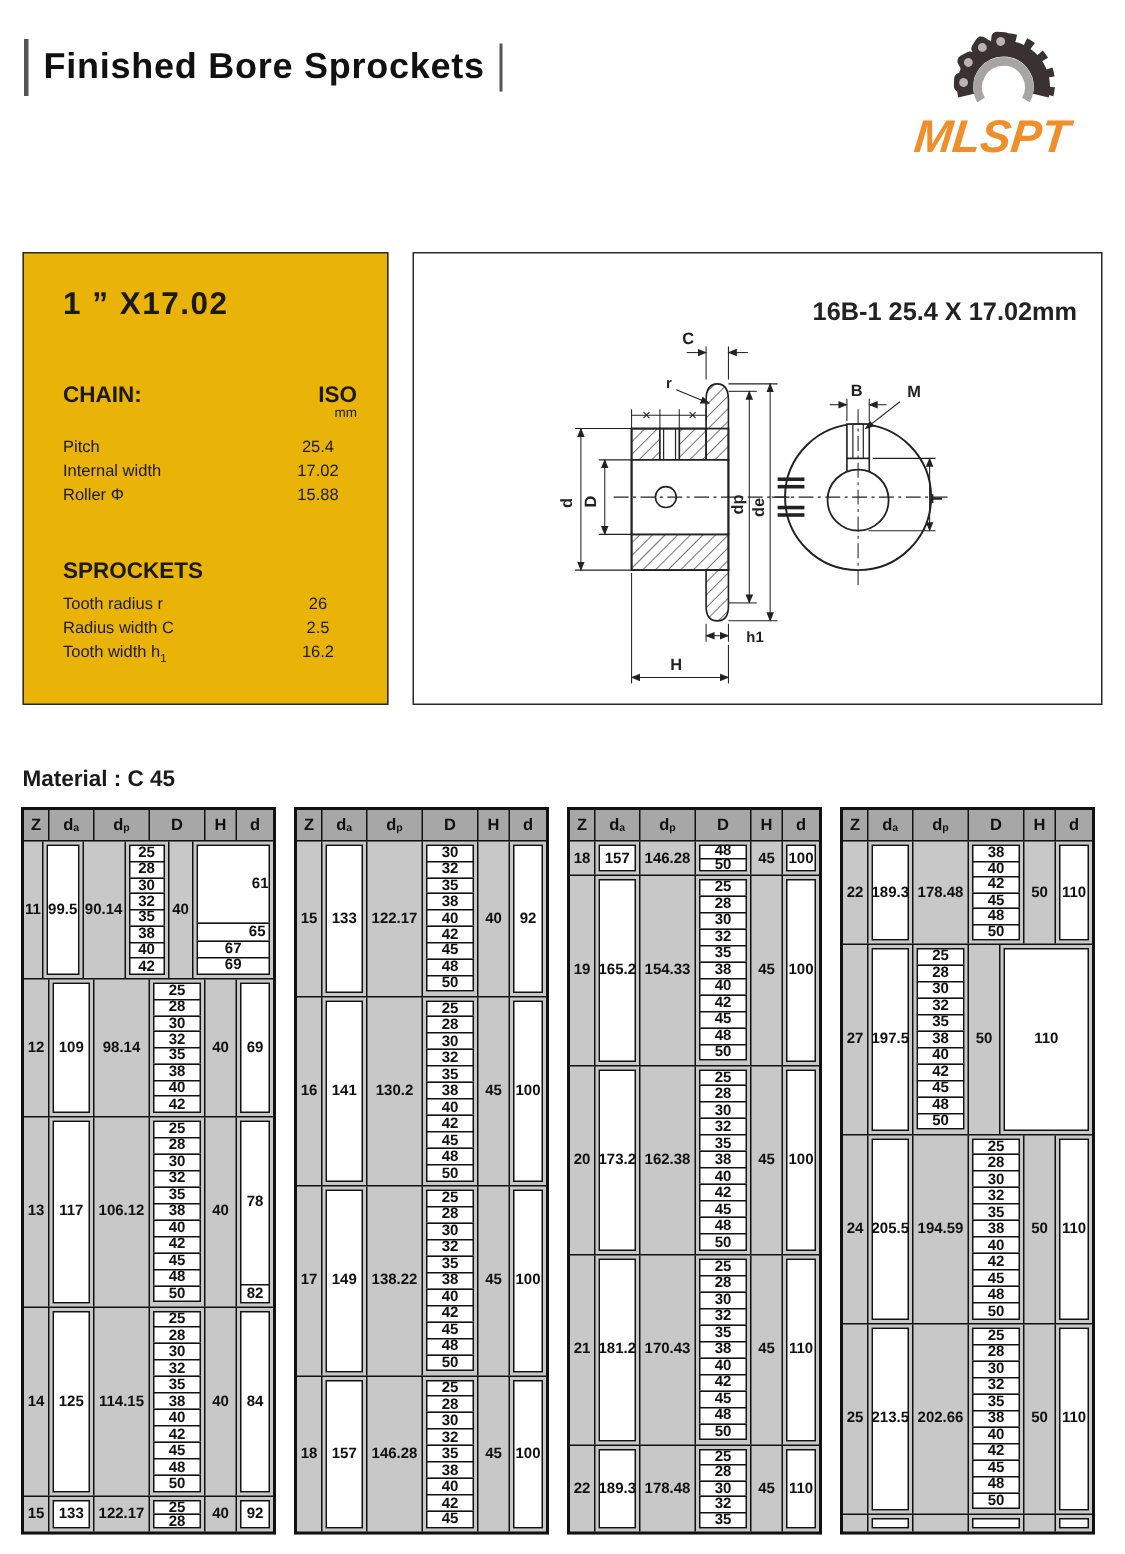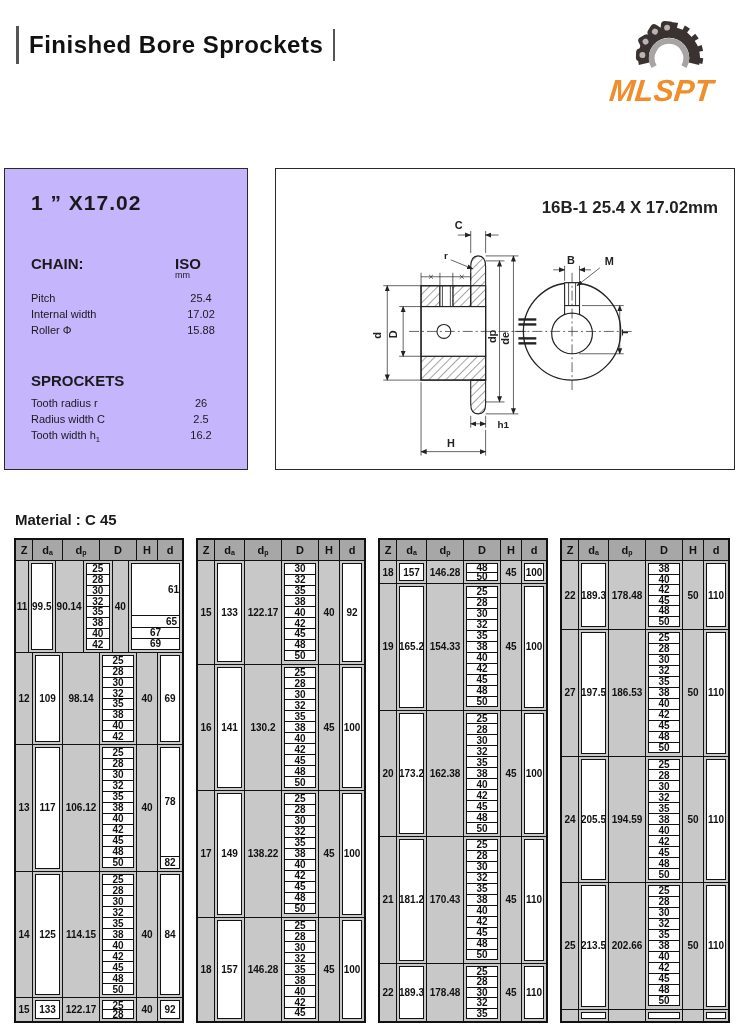--- a/index.html
+++ b/index.html
@@ -8,26 +8,26 @@
 
   
   .title-wrap { position:absolute; left:16px; top:26px; display:flex; align-items:center; gap:10px;justify-content:flex-end; }
   .vbar { background:#555; }
   .vbar.left  { width:3px; height:38px; }
   .vbar.right { width:2px; height:32px; }
   .page-title { font-size:24px; font-weight:bold; letter-spacing:.5px; color:#111; }
   .logo { position:absolute; right:18px; top:18px; width:128px; height:90px; }
 
   
-  .spec-box { position:absolute; left:4px; top:168px; width:244px; height:302px;
-              border:1.5px solid #2a2a2a; background:#c4b5fd; padding:22px 20px 0 26px; }
+  .spec-box { position:absolute; left:15px; top:168px; width:244px; height:302px;
+              border:1.5px solid #2a2a2a; background:#eab308; padding:22px 20px 0 26px; }
   .spec-title { font-size:21px; font-weight:bold; letter-spacing:1px; }
   .spec-head-row { display:flex; justify-content:space-between; align-items:flex-start; margin-top:40px; }
   .chain-label { font-size:15px; font-weight:bold; }
-  .iso-block { text-align:left; width:52px; }
+  .iso-block { text-align:right; width:52px; }
   .iso-label { font-size:15px; font-weight:bold; }
   .iso-sub { font-size:9px; margin-top:-2px; }
   .spec-rows { margin-top:10px; }
   .spec-row { display:flex; justify-content:space-between; font-size:11px; line-height:16px; }
   .spec-row .val { width:52px; text-align:center; }
   .sprockets-label { font-size:15px; font-weight:bold; margin-top:34px; margin-bottom:6px; }
   sub { font-size:70%; }
 
   .drawing-box { position:absolute; left:275px; top:168px; width:460px; height:302px;
                  border:1.5px solid #2a2a2a; background:#fff; }
@@ -687,21 +687,20 @@
           <div class="t-col c4 gray">50</div>
           <div class="t-col c5 pad vstack">
             <div class="subcell" style="flex: 6 1 0px;">110</div>
           </div>
         </div>
         <div class="t-group" style="height: 126.5px;">
           <div class="t-col c0 gray">27</div>
           <div class="t-col c1 pad">
             <div class="wbox">197.5</div>
           </div>
-          <div class="t-col c2 gray">186.53</div>
           <div class="t-col c3 pad vstack">
             <div class="subcell" style="flex: 1 1 0px;">25</div>
             <div class="subcell" style="flex: 1 1 0px;">28</div>
             <div class="subcell" style="flex: 1 1 0px;">30</div>
             <div class="subcell" style="flex: 1 1 0px;">32</div>
             <div class="subcell" style="flex: 1 1 0px;">35</div>
             <div class="subcell" style="flex: 1 1 0px;">38</div>
             <div class="subcell" style="flex: 1 1 0px;">40</div>
             <div class="subcell" style="flex: 1 1 0px;">42</div>
             <div class="subcell" style="flex: 1 1 0px;">45</div>

